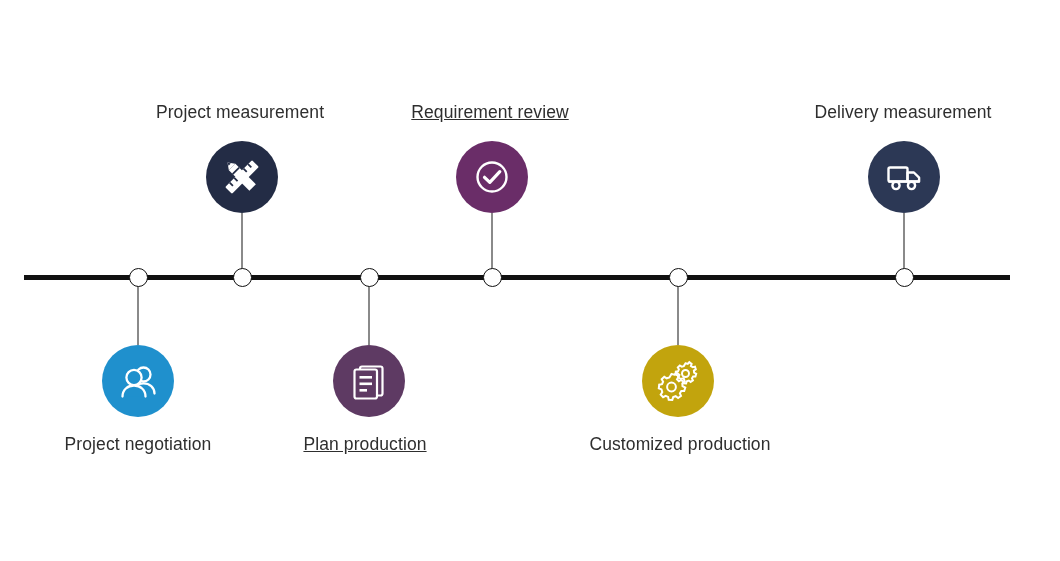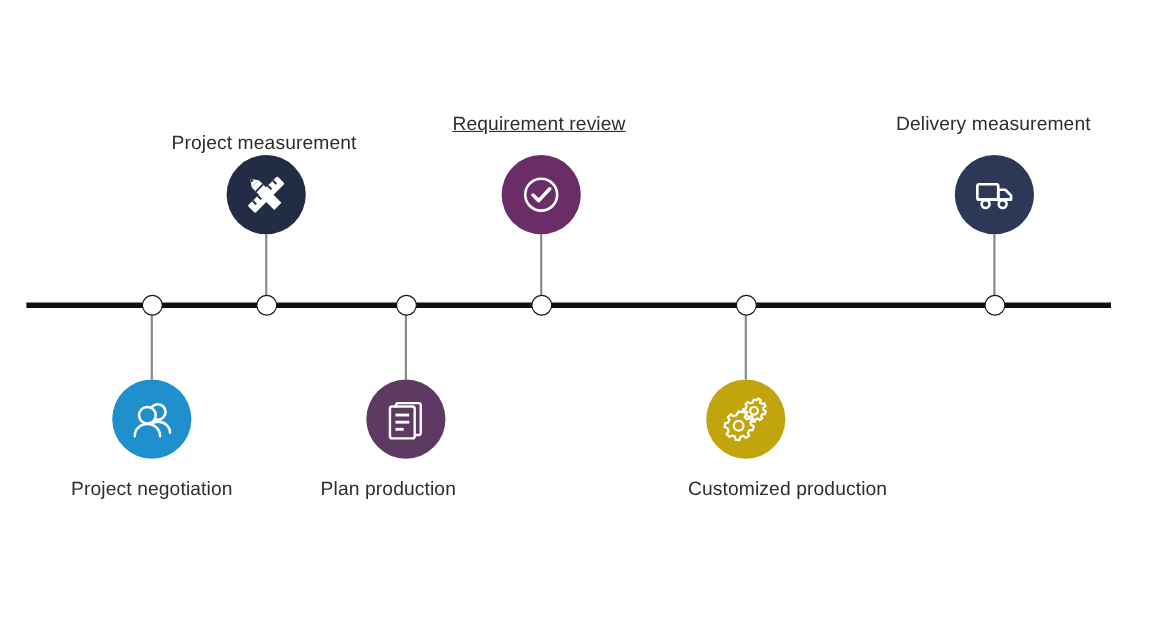--- a/index.html
+++ b/index.html
@@ -111,35 +111,35 @@
 
           <rect x="8" y="17.4" width="29" height="9.2" fill="#ffffff"></rect>
           <rect x="12.5" y="17.4" width="1.7" height="9.2" fill="#232c45"></rect>
 
           <path d="M8 17.4 L1.5 22 L8 26.6 Z" fill="#ffffff"></path>
           <path d="M4.6 20.4 L1.5 22 L4.6 23.6 Z" fill="#232c45"></path>
         </g>
       </svg>
     </span>
   </div>
-  <div class="label" style="left:240px; top:102px;margin-top:17px;">Project measurement</div>
+  <div class="label" style="left:240px; top:102px;">Project measurement</div>
 
   <div class="stem" style="left:369px; top:279px; height:66px;"></div>
   <div class="bubble" style="left:369px; top:381px; background:#5e3a63;">
     <span>
       <svg width="42" height="42" viewBox="0 0 42 42">
         <rect x="12" y="6.5" width="22.5" height="29" rx="2" fill="none" stroke="#ffffff" stroke-width="2.2"></rect>
         <rect x="6.5" y="9.5" width="22.5" height="29" rx="2" fill="#5e3a63" stroke="#ffffff" stroke-width="2.2"></rect>
         <rect x="11.5" y="16" width="12.5" height="2.6" fill="#ffffff"></rect>
         <rect x="11.5" y="22.5" width="12.5" height="2.6" fill="#ffffff"></rect>
         <rect x="11.5" y="29" width="7.5" height="2.6" fill="#ffffff"></rect>
       </svg>
     </span>
   </div>
-  <div class="label" style="left:353px; top:434px;">Plan production</div>
+  <div class="label" style="left:365px; top:434px;text-decoration:underline;">Plan production</div>
 
   <div class="stem" style="left:492px; top:213px; height:66px;"></div>
   <div class="bubble" style="left:492px; top:177px; background:#6a2d68;">
     <span>
       <svg width="44" height="44" viewBox="0 0 44 44">
         <circle cx="22" cy="22" r="14.5" fill="none" stroke="#ffffff" stroke-width="2.4"></circle>
         <path d="M14.5 22.3 L19.8 27.4 L29.8 16.6" fill="none" stroke="#ffffff" stroke-width="3.2" stroke-linecap="round" stroke-linejoin="round"></path>
       </svg>
     </span>
   </div>
@@ -155,21 +155,21 @@
           <circle cx="0" cy="0" r="3.5" fill="none" stroke="#ffffff" stroke-width="2"></circle>
         </g>
 
         <g transform="translate(16.5,29)">
           <path d="M0,-13 L3,-12.3 L5,-14.4 L7.9,-12.2 L7,-9.4 L9.3,-8 L12.2,-8.8 L13.3,-5.3 L10.8,-3.6 L11,-0.9 L13.8,0.5 L12.7,4 L9.8,4 L8.4,6.3 L9.5,9 L6.6,11 L4.2,9.2 L1.7,10.1 L0.8,12.9 L-2.8,12.8 L-3.4,9.9 L-5.9,8.8 L-8.4,10.2 L-10.8,7.6 L-9.2,5.1 L-10,2.4 L-12.7,1.3 L-12.3,-2.3 L-9.5,-2.8 L-8.4,-5.3 L-9.8,-7.8 L-7.2,-10.2 L-4.8,-8.7 L-2.1,-9.5 Z" fill="none" stroke="#ffffff" stroke-width="2"></path>
           <circle cx="0" cy="0" r="4.4" fill="none" stroke="#ffffff" stroke-width="2"></circle>
         </g>
       </svg>
     </span>
   </div>
-  <div class="label" style="left:716px; top:434px;">Customized production</div>
+  <div class="label" style="left:680px; top:434px;">Customized production</div>
 
   <div class="stem" style="left:904px; top:213px; height:66px;"></div>
   <div class="bubble" style="left:904px; top:177px; background:#2c3855;">
     <span>
       <svg width="44" height="44" viewBox="0 0 44 44">
         <rect x="6.5" y="12.5" width="19" height="14" rx="1.6" fill="none" stroke="#ffffff" stroke-width="2.4"></rect>
         <path d="M25.5 17.5 h6.4 l5.2 5.2 v3.8 h-11.6 z" fill="none" stroke="#ffffff" stroke-width="2.4" stroke-linejoin="round"></path>
         <path d="M6.5 26.5 h31" fill="none" stroke="#ffffff" stroke-width="2.4"></path>
         <circle cx="14" cy="30.5" r="3.6" fill="none" stroke="#ffffff" stroke-width="2.4"></circle>
         <circle cx="29.5" cy="30.5" r="3.6" fill="none" stroke="#ffffff" stroke-width="2.4"></circle>

